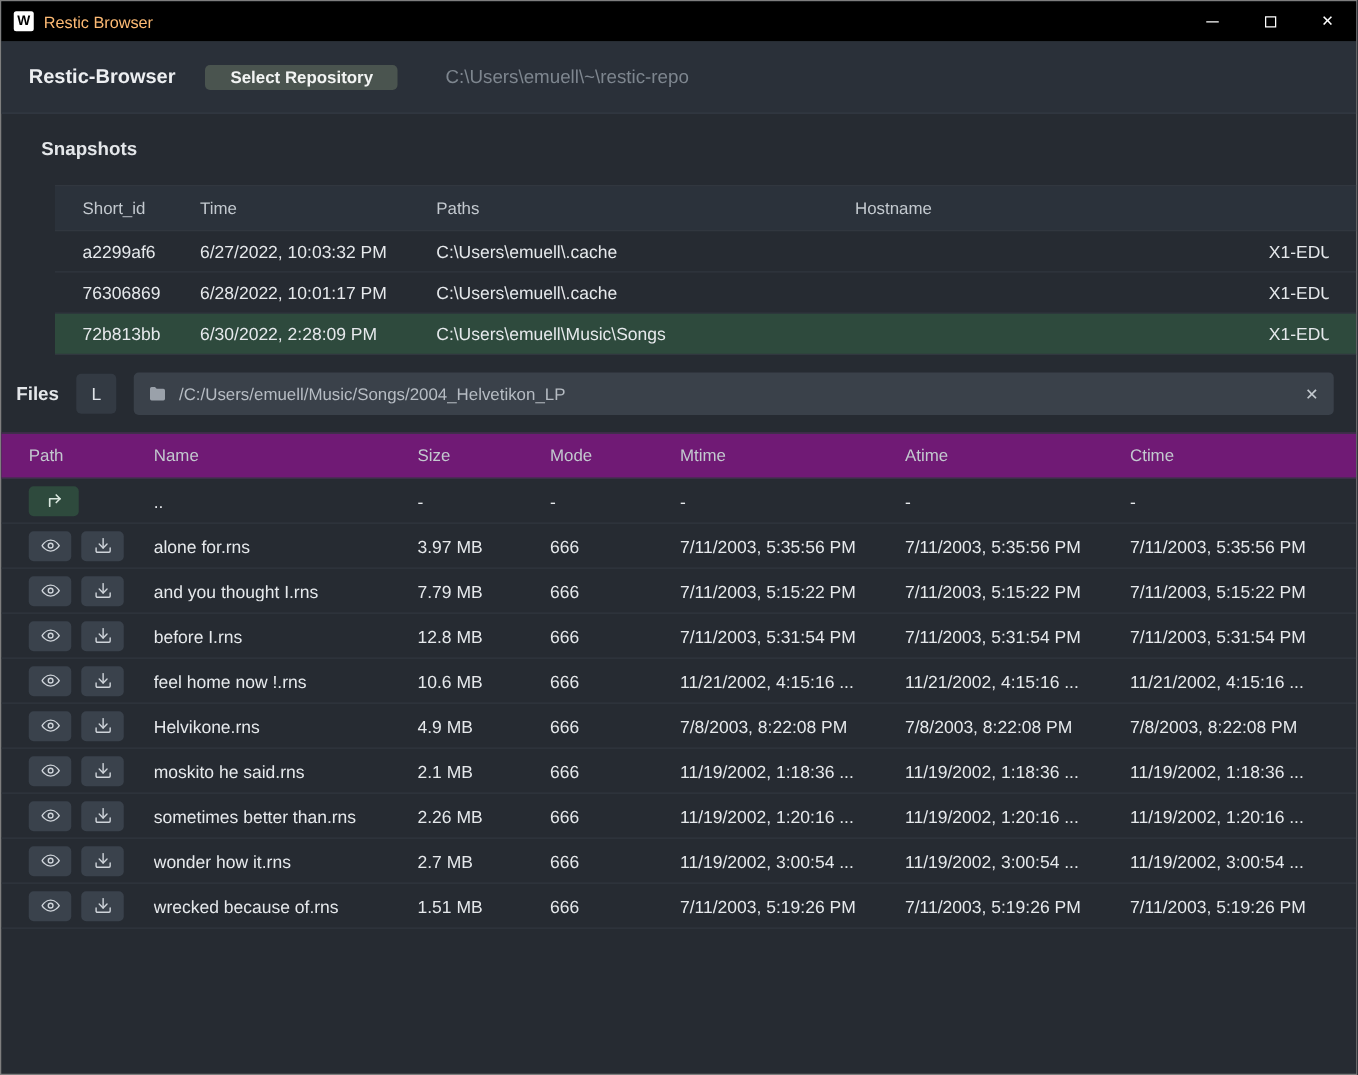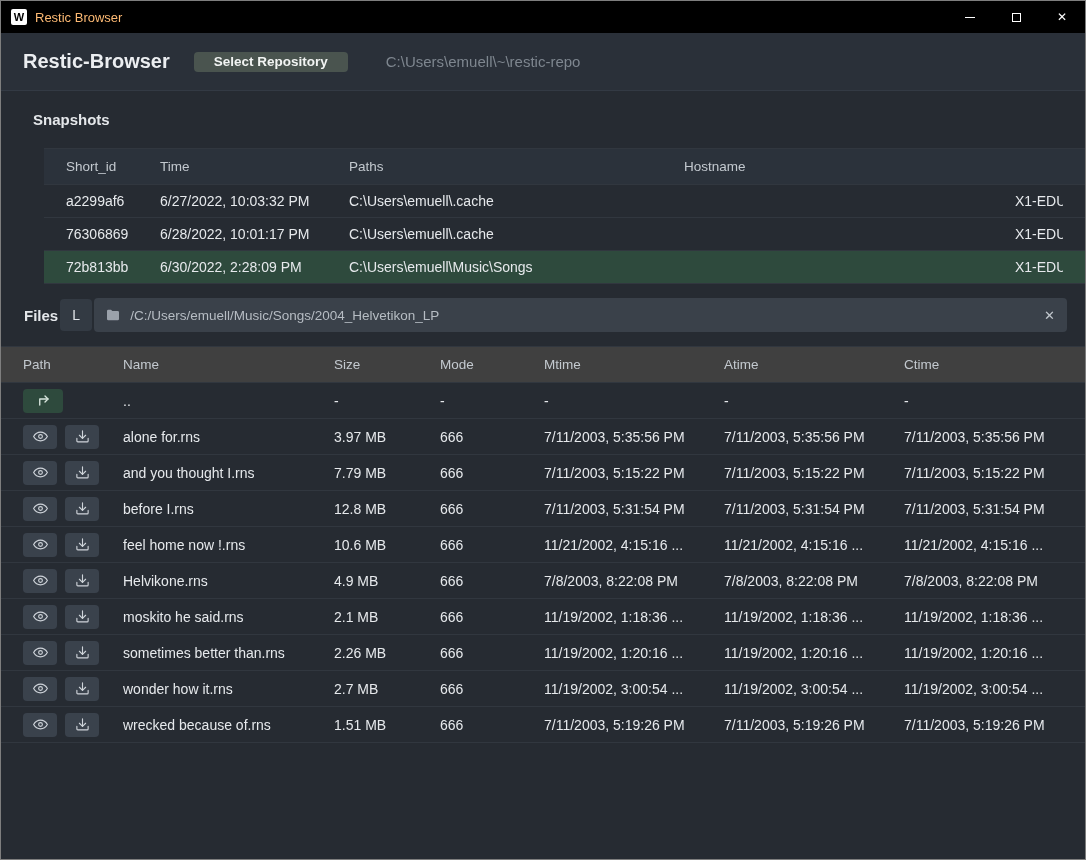--- a/index.html
+++ b/index.html
@@ -32,21 +32,21 @@
   .wc-min { display:block; width:10px; height:0; border-top:1px solid #fff; }
   .wc-max { display:block; width:9px; height:9px; border:1px solid #fff; }
 
   
   .header {
     height:58px; flex:0 0 58px;
     background:#2a3039;
     border-bottom:1px solid #333a44;
     display:flex; align-items:center; padding:0 22px; gap:24px;
   }
-  .app-name { font-size:20px; font-weight:bold; color:#eceef1; }
+  .app-name { font-size:16px; font-weight:bold; color:#eceef1; }
   .select-repo {
     background:#4a544f; color:#f2f4f3; border:none; border-radius:4px;
     height:20px; padding:0 20px; font-size:13.5px; font-weight:bold;
     font-family:"Liberation Sans", sans-serif; cursor:pointer;
   }
   .repo-path { color:#7e868f; font-size:15px; margin-left:14px; }
 
   
   .section-title { font-size:15px; font-weight:bold; color:#e4e7ea; padding:20px 32px; }
 
@@ -57,21 +57,21 @@
     align-items:center; height:33px; padding:0 22px;
     border-bottom:1px solid #31373f;
     margin-left:43px;
   }
   .snap-head { background:#2b323b; height:37px; border-top:1px solid #31373f; }
   .snap-head .cell { color:#c3c9cf; font-size:13.5px; }
   .cell { font-size:14px; color:#e6e9ec; overflow:hidden; white-space:nowrap; }
   .snap-row.selected { background:#2e4a3d; }
 
   
-  .files-bar { display:flex; align-items:center; padding:14px 18px 14px 23px; gap:2px; }
+  .files-bar { display:flex; align-items:center; padding:14px 18px 14px 12px; gap:14px; }
   .files-title { font-size:15px; font-weight:bold; color:#e4e7ea; }
   .latest-btn {
     width:32px; height:32px; background:#333a43; border:none; border-radius:4px;
     color:#dfe3e7; font-size:14px; font-family:"Liberation Sans", sans-serif; cursor:pointer;
   }
   .path-bar { position:relative; flex:1; height:34px; background:#3a414a; border-radius:4px; display:flex; align-items:center;justify-content:flex-end; }
   .path-bar svg { position:absolute; left:11px; }
   .path-input {
     width:100%; height:100%; background:transparent; border:none; outline:none;
     color:#b6bcc3; font-size:13.5px; padding:0 34px 0 36px;
@@ -79,21 +79,21 @@
   }
   .clear-x { position:absolute; right:12px; color:#c2c8ce; font-size:13px; cursor:pointer; }
 
   
   .file-row {
     display:grid;
     grid-template-columns:100px 211px 106px 104px 180px 180px 1fr;
     align-items:center; height:36px; padding:0 22px;
     border-bottom:1px solid #31373f;
   }
-  .file-head { background:#404040; height:37px; border-top:1px solid #31373f; }
+  .file-head { background:#701a75; height:37px; border-top:1px solid #31373f; }
   .file-head .cell { color:#c3c9cf; font-size:13.5px; }
   .btn-cell { display:flex; gap:8px; }
   .icon-btn {
     width:34px; height:24px; background:#3a424c; border:none; border-radius:4px;
     display:flex; align-items:center; justify-content:center; cursor:pointer;
   }
   .icon-btn.up { width:40px; background:#2e4a3d; }
   .icon-btn svg { display:block; }
 </style>
 </head>

